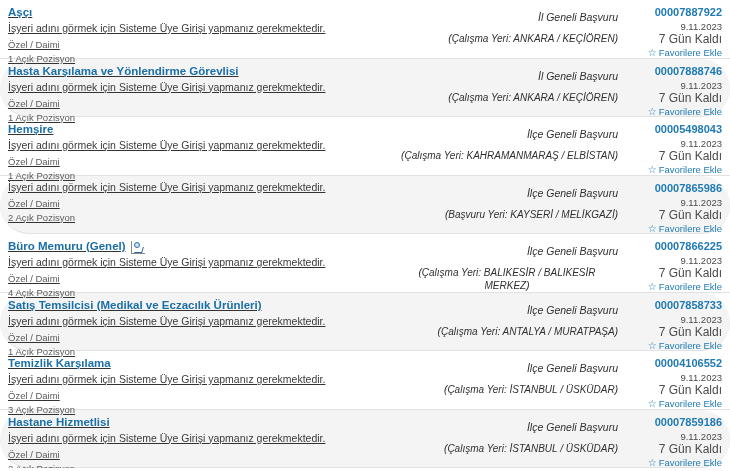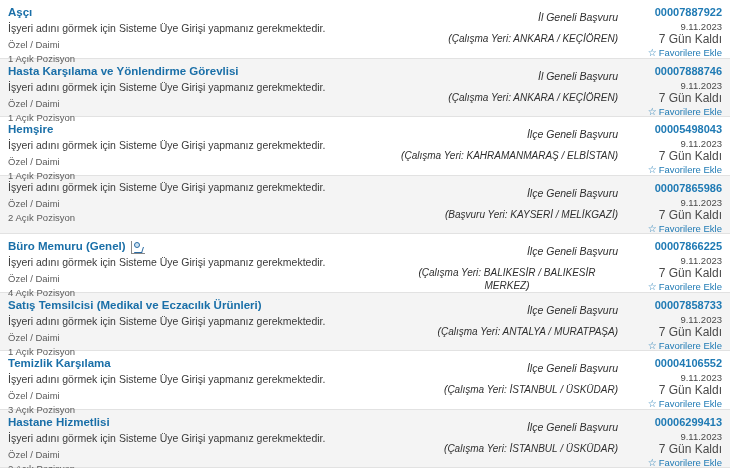--- a/index.html
+++ b/index.html
@@ -18,30 +18,32 @@
   .job-row {
     display: flex;
     align-items: stretch;
     width: 730px;
     height: 58.5px;
     border-bottom: 1px solid #e2e2e2;
     padding: 0;
   }
   .job-row.alt {
     background: #f4f4f4;
+    border-radius: 29px;
   }
   .job-row.plain {
     background: #ffffff;
   }
   .col-left {
     width: 392px;
     padding: 5px 8px 4px 8px;
     display: flex;
     flex-direction: column;
     justify-content: flex-start;
+    text-decoration: underline;
   }
   .job-title {
     color: #1a6fa8;
     font-weight: bold;
     font-size: 11.5px;
     line-height: 14px;
     text-decoration: none;
     display: inline-block;
     margin-bottom: 3px;
     cursor: pointer;
@@ -310,19 +312,19 @@
         </div>
         <div class="login-note">İşyeri adını görmek için Sisteme Üye Girişi yapmanız gerekmektedir.</div>
         <div class="work-type">Özel / Daimi</div>
         <div class="open-count">2 Açık Pozisyon</div>
       </div>
       <div class="col-mid">
         <div class="scope">İlçe Geneli Başvuru</div>
         <div class="location">(Çalışma Yeri: İSTANBUL / ÜSKÜDAR)</div>
       </div>
       <div class="col-right">
-        <div class="ad-no">00006299413</div>
+        <div class="ad-no">00007859186</div>
         <div class="ad-date">9.11.2023</div>
         <div class="ad-remaining">7 Gün Kaldı</div>
         <div class="fav"><span class="star">☆</span><span>Favorilere Ekle</span></div>
       </div>
     </div>
   </div>
 
 </body></html>

